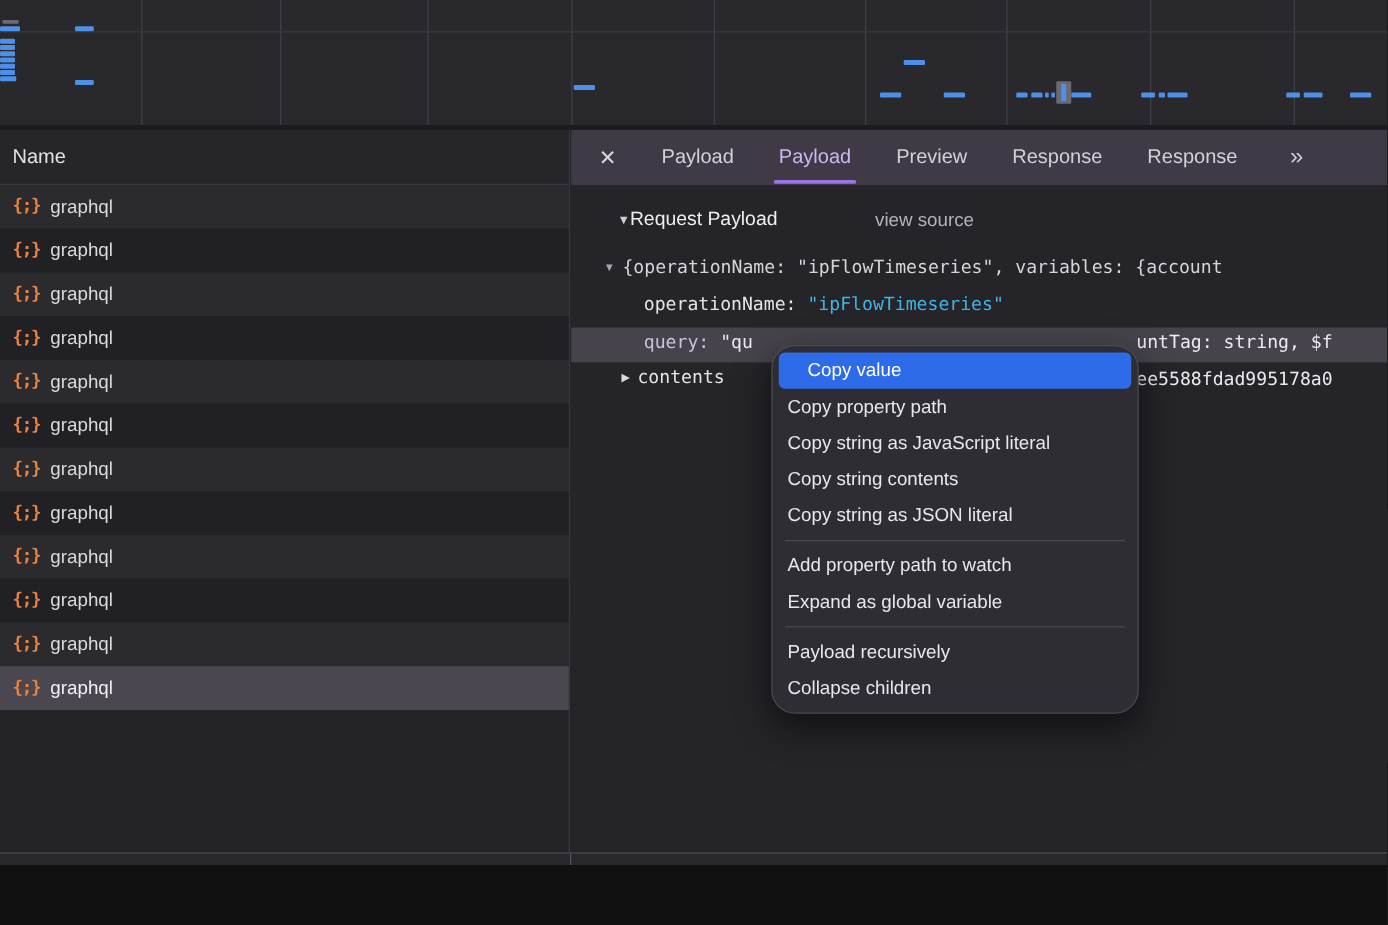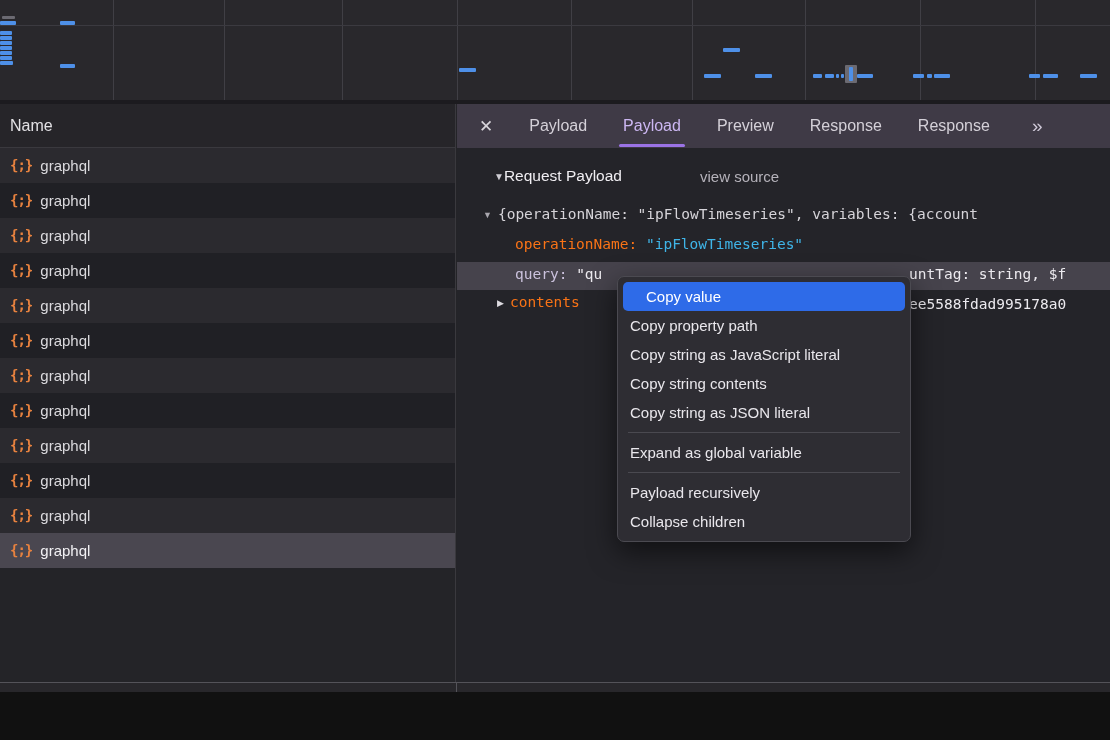--- a/index.html
+++ b/index.html
@@ -45,36 +45,36 @@
   .sec-header { position:absolute; left:494px; top:167px; color:#f0eef2;
     font-size:15.5px; font-weight:normal; white-space:nowrap; }
   .sec-header .tri { font-size:10px; color:#cfcdd3; vertical-align:1px; }
   .view-source { position:absolute; left:700px; top:168px; color:#b5b2ba;
     font-size:15px; font-weight:normal; cursor:pointer; }
   .tree-row { position:absolute; white-space:nowrap; overflow:hidden;
     font-family:"DejaVu Sans Mono", monospace; font-size:14.5px; color:#d6d4d9; }
   .tree-row .tri { font-family:"Liberation Sans", sans-serif; font-size:9px;
     color:#a9a7ae; margin-right:6px; vertical-align:1px; }
   .tree-row .tri.white { color:#dddbe0; }
-  .k { color:#f97316; }
+  .k { color:#e5e5e5; }
   .s { color:#3fb5e8; }
   .w { color:#eceaef; }
   .row-highlight { position:absolute; left:457px; width:653px; height:28px;
     background:#46434c; }
   .right-frag { position:absolute; left:909px; white-space:nowrap;
     font-family:"DejaVu Sans Mono", monospace; font-size:14.5px; color:#eceaef; }
   
   .footer-divider { position:absolute; left:0; top:682px; width:1110px; height:1px; background:#545359; }
   .footer-area { position:absolute; left:0; top:683px; width:1110px; height:50px; background:#28272b; }
   .footer-vdiv { position:absolute; left:456px; top:683px; width:1px; height:50px; background:#545359; }
   .black-strip { position:absolute; left:0; top:733px; width:1110px; height:4px; background:#111113; }
   .light-strip { position:absolute; left:0; top:737px; width:1110px; height:3px; background:#e7e5e6; }
   
   .context-menu { position:absolute; left:617px; top:276px; width:292px;
-    background:#2e2d33; border:1px solid #4b4a51; border-radius:7px;
+    background:#2e2d33; border:1px solid #4b4a51; border-radius:19px;
     padding:5px 0; box-shadow:0 10px 28px rgba(0,0,0,.55); z-index:10; }
   .menu-item { height:29px; line-height:29px; padding-left:12px; padding-right:10px;
     font-size:15px; color:#e9e7ec; cursor:default; }
   .menu-item.hl { background:#2e6be8; color:#ffffff; border-radius:5px;
     margin:0 5px; padding-left:23px; }
   .menu-sep { height:1px; background:#4a4950; margin:5px 10px; }
 </style>
 </head>
 <body>
 
@@ -221,19 +221,20 @@
   <div class="black-strip"></div>
   <div class="light-strip"></div>
 
   <div class="context-menu" id="menu">
       <div class="menu-item hl">Copy value</div>
       <div class="menu-item">Copy property path</div>
       <div class="menu-item">Copy string as JavaScript literal</div>
       <div class="menu-item">Copy string contents</div>
       <div class="menu-item">Copy string as JSON literal</div>
       <div class="menu-sep"></div>
+      <div class="menu-item">Add property path to watch</div>
       <div class="menu-item">Expand as global variable</div>
       <div class="menu-sep"></div>
       <div class="menu-item">Payload recursively</div>
       <div class="menu-item">Collapse children</div>
     </div>
 
 </div>
 
 </body></html>

